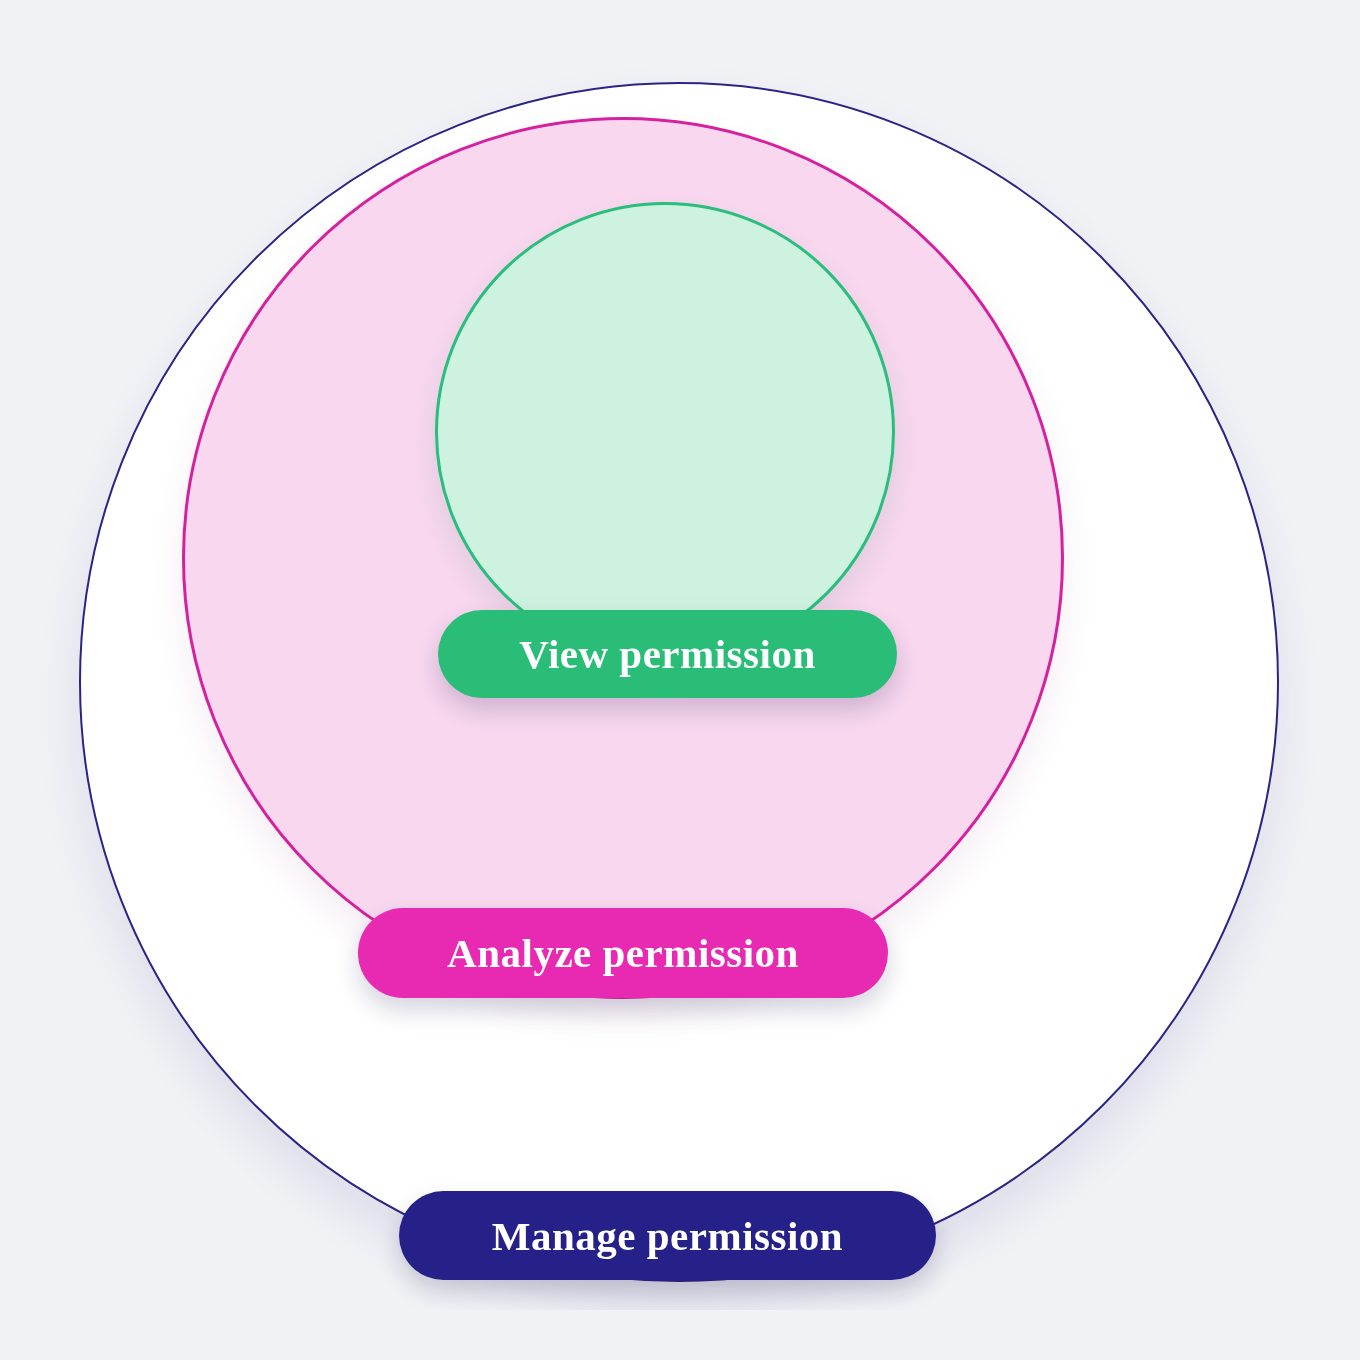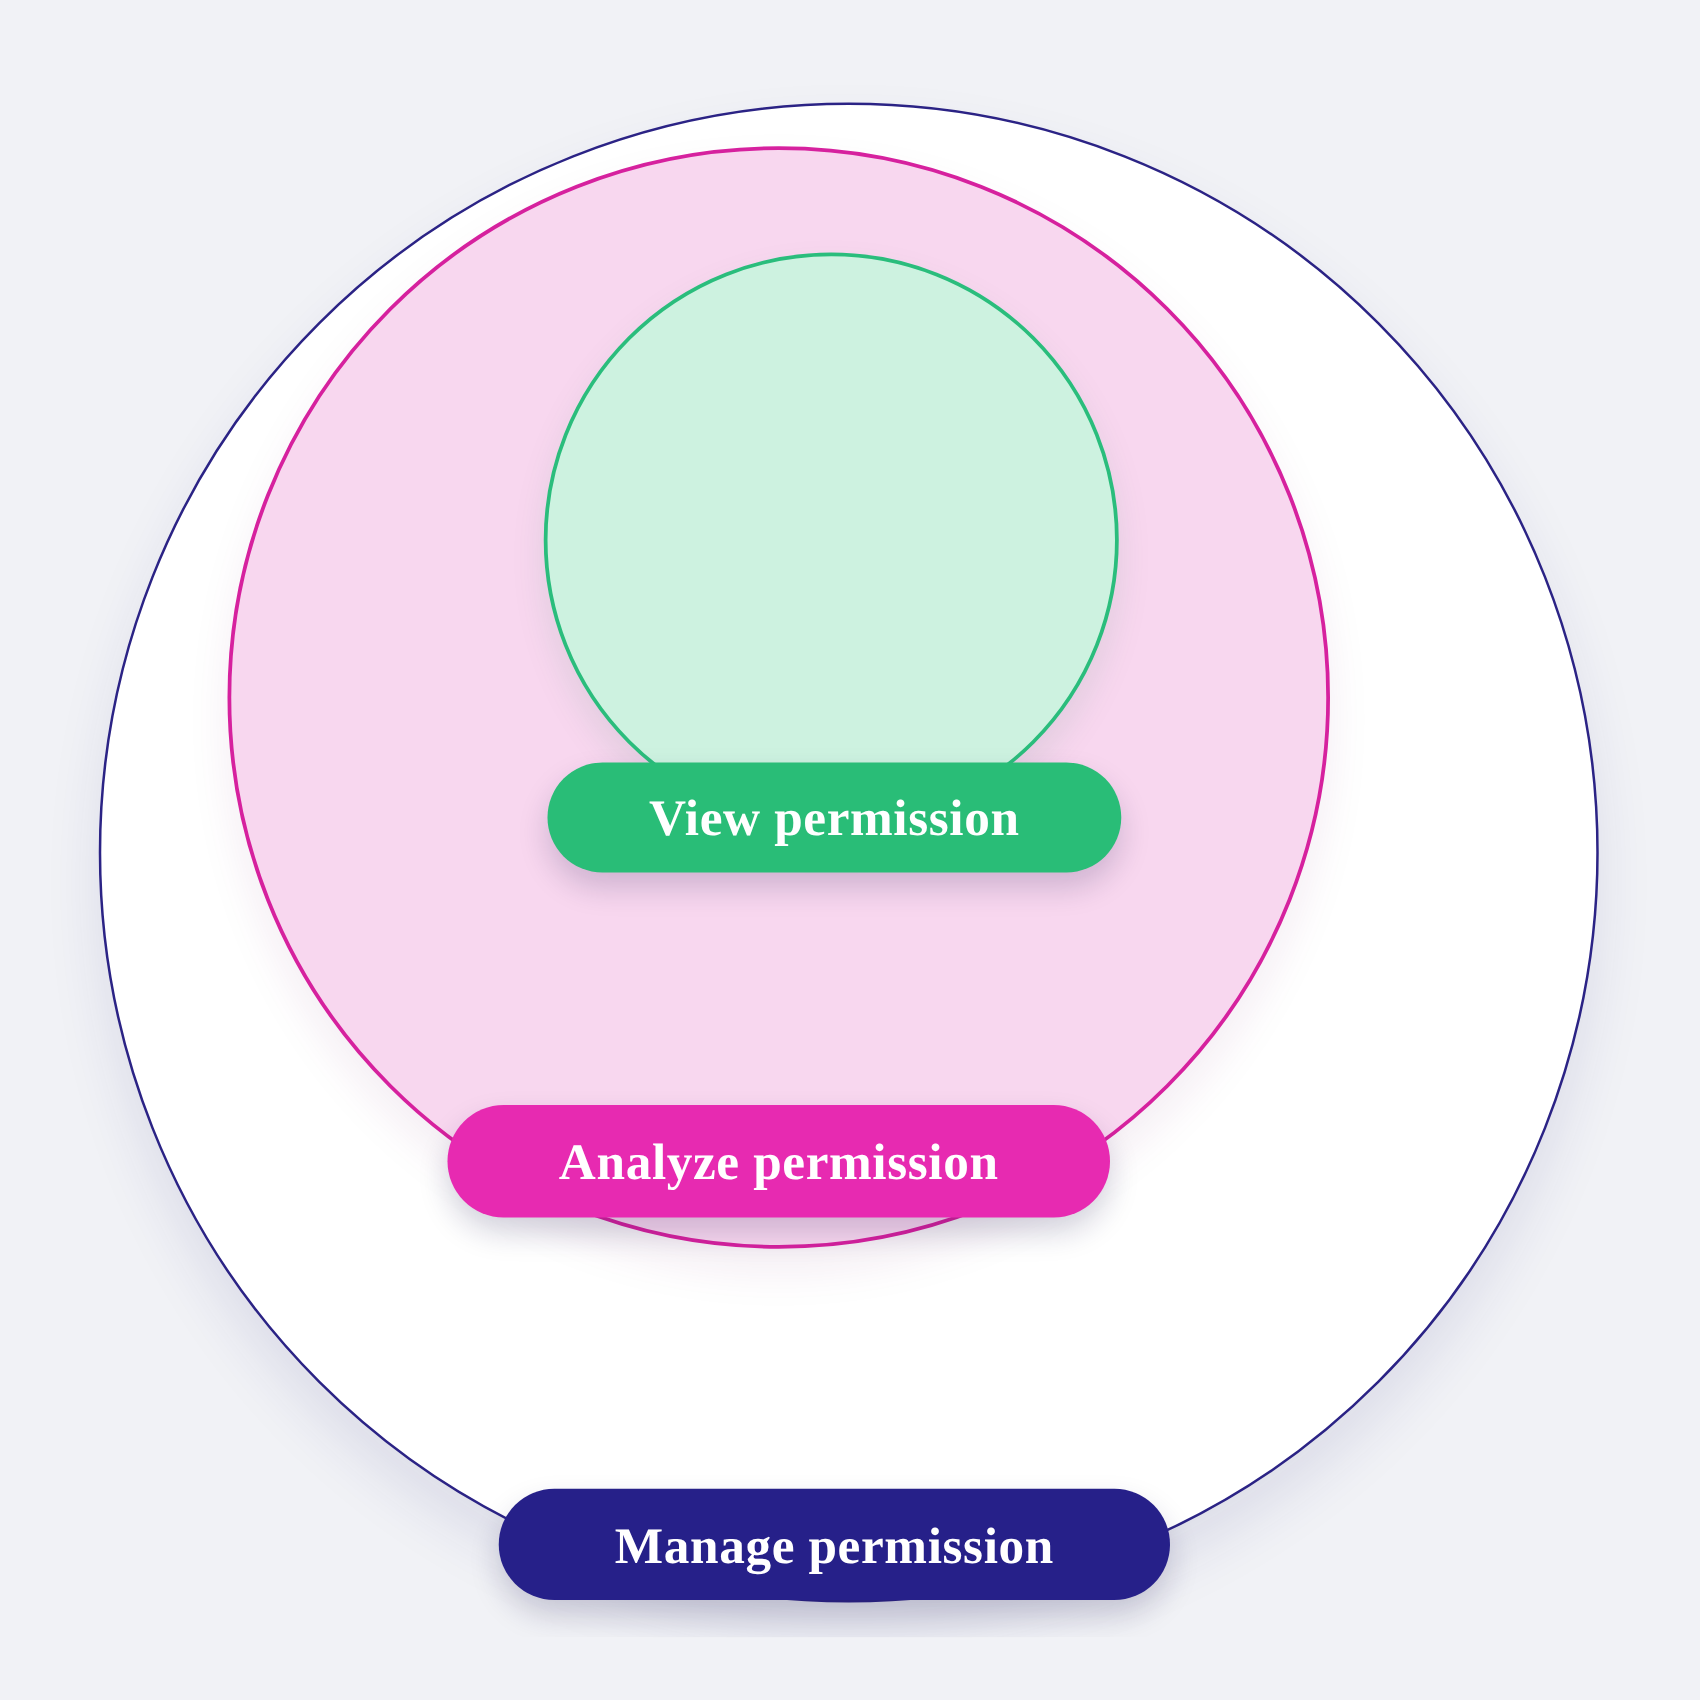--- a/index.html
+++ b/index.html
@@ -57,21 +57,21 @@
     box-shadow: 0 12px 24px rgba(20, 15, 70, 0.18);
   }
   .pill-view {
     left: 438px;
     top: 610px;
     width: 459px;
     height: 88px;
   }
   .pill-analyze {
     left: 358px;
-    top: 884px;
+    top: 908px;
     width: 530px;
     height: 90px;
   }
   .pill-manage {
     left: 399px;
     top: 1191px;
     width: 537px;
     height: 89px;
   }
 </style>

